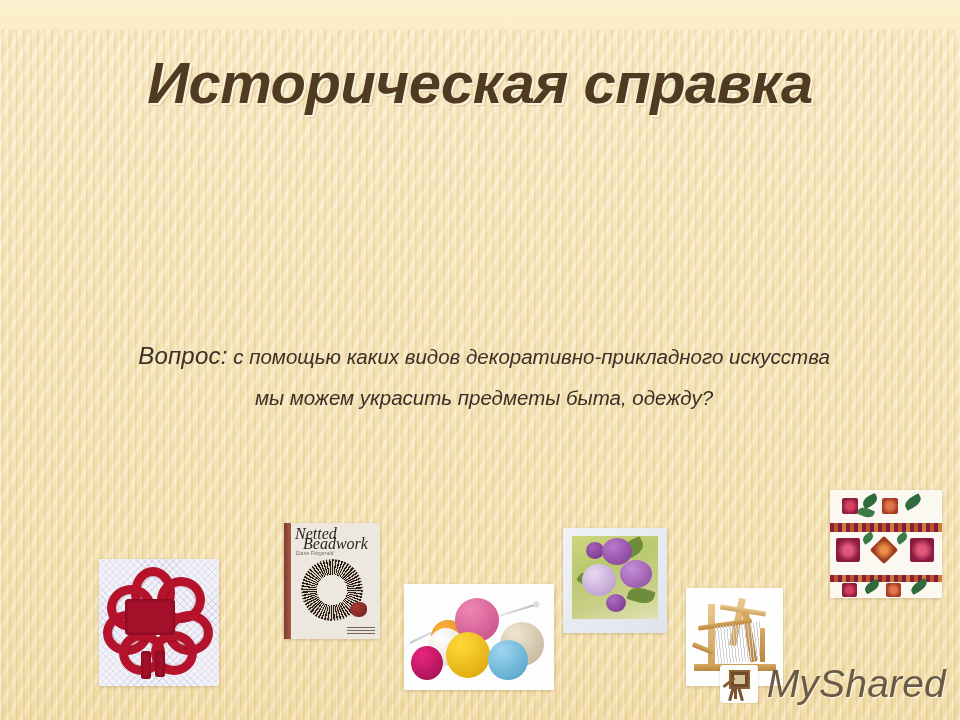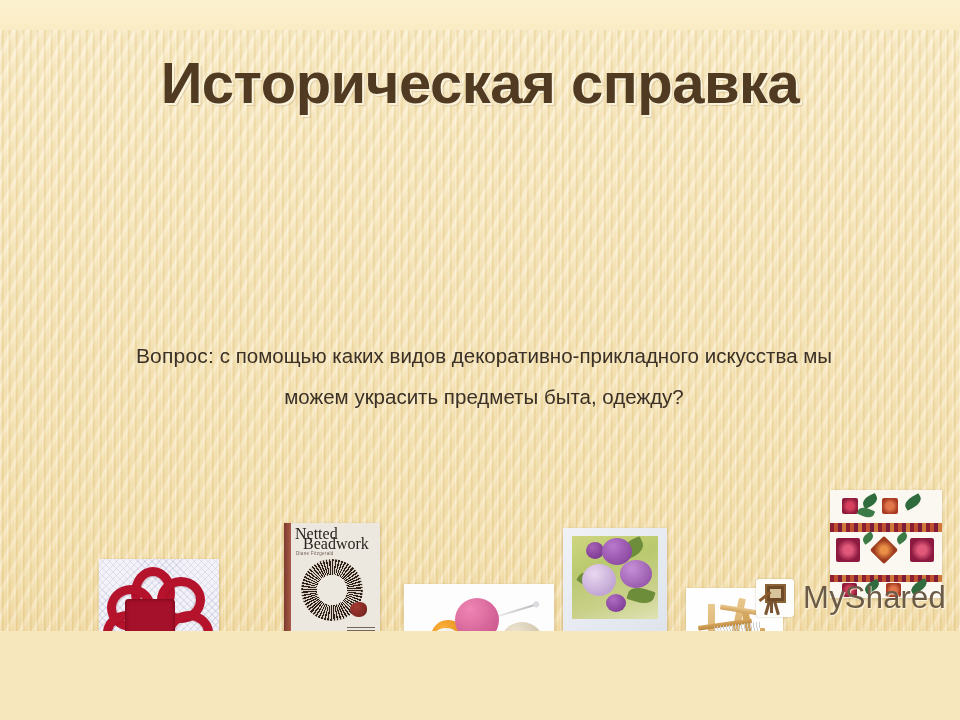--- a/index.html
+++ b/index.html
@@ -12,31 +12,32 @@
   }
   body {
     font-family: "Liberation Sans", "DejaVu Sans", sans-serif;
     background: #f7e7bd;
   }
 
   
   .slide {
     position: relative;
     width: 960px;
-    height: 631px;
+    height: 720px;
     overflow: hidden;
     background:
       linear-gradient(180deg,
         #fcf1cf 0%,
         #fbeec8 3.6%,
         #faecc4 4.2%,
         #f8e7ba 30%,
         #f6e3b2 60%,
         #f4dfa8 88%,
         #f2daa0 100%);
+    font-style: italic;
   }
   
   .slide::before {
     content: "";
     position: absolute;
     left: 0; right: 0;
     top: 30px; bottom: 0;
     background-image: repeating-linear-gradient(
         90deg,
         rgba(255,255,255,0.40) 0px,
@@ -96,21 +97,21 @@
     position: absolute;
     left: 128px;
     width: 712px;
     text-align: center;
     color: #3a3026;
     line-height: 41px;
   }
   #question-block { top: 335px; font-size: 20.5px; }
   #answer-block   { top: 450px; font-size: 20.5px; }
   .qa .lead {
-    font-size: 21px;
+    font-size: 24px;
     color: #3a3026;
     letter-spacing: 0.2px;
   }
 
   
   .pic {
     position: absolute;
     overflow: hidden;
     background: #fff;
     box-shadow: 0 1px 3px rgba(120,92,44,0.28);
@@ -250,21 +251,21 @@
     position: absolute; background: #7a5430; width: 3px; height: 14px; top: 22px;
   }
   #watermark .wm-icon .leg1 { left: 10px; transform: rotate(16deg); }
   #watermark .wm-icon .leg2 { left: 19px; transform: rotate(-16deg); }
   #watermark .wm-icon .leg3 { left: 14px; height: 12px; }
   #watermark .wm-icon .brush {
     position: absolute; left: 2px; top: 16px; width: 14px; height: 3px;
     background: #8a5a2c; transform: rotate(-38deg);
   }
   #watermark .wm-text {
-    font-size: 31px;
+    font-size: 39px;
     color: #6a5a46;
     letter-spacing: 0.2px;
     text-shadow: 1px 1px 0 rgba(255,252,238,0.7);
     text-align: center;
   }
 </style>
 </head>
 <body>
 
 <div class="slide">

